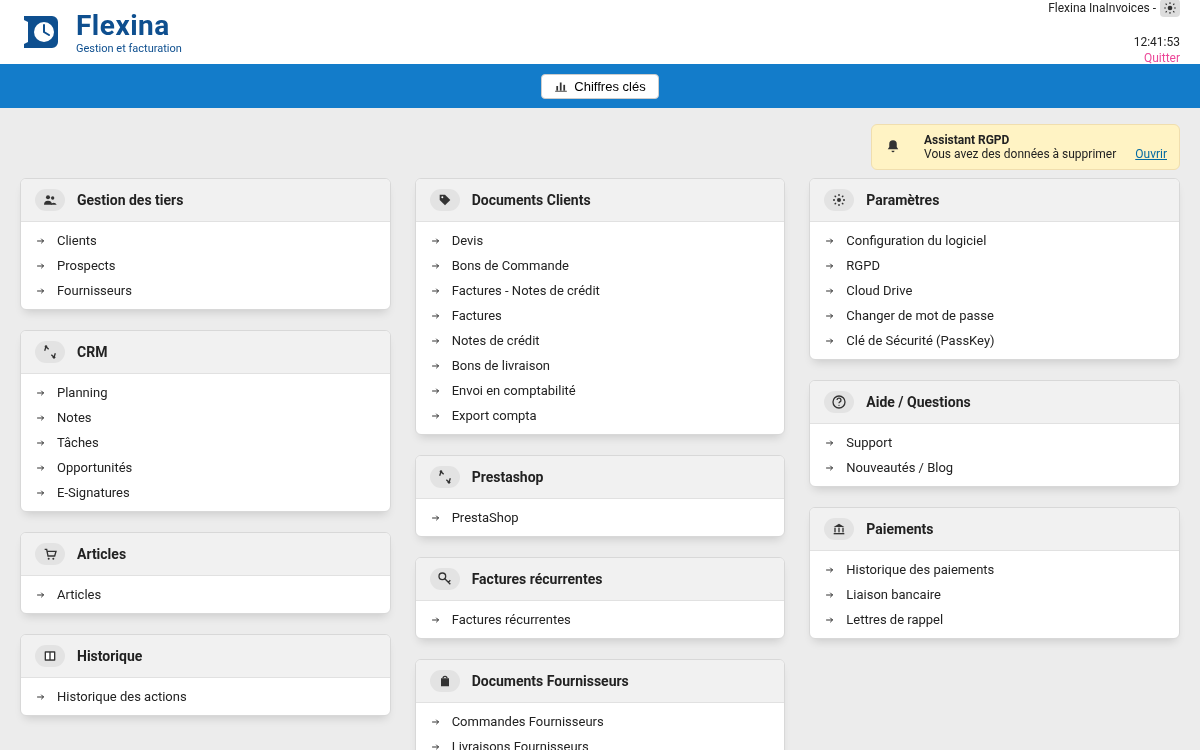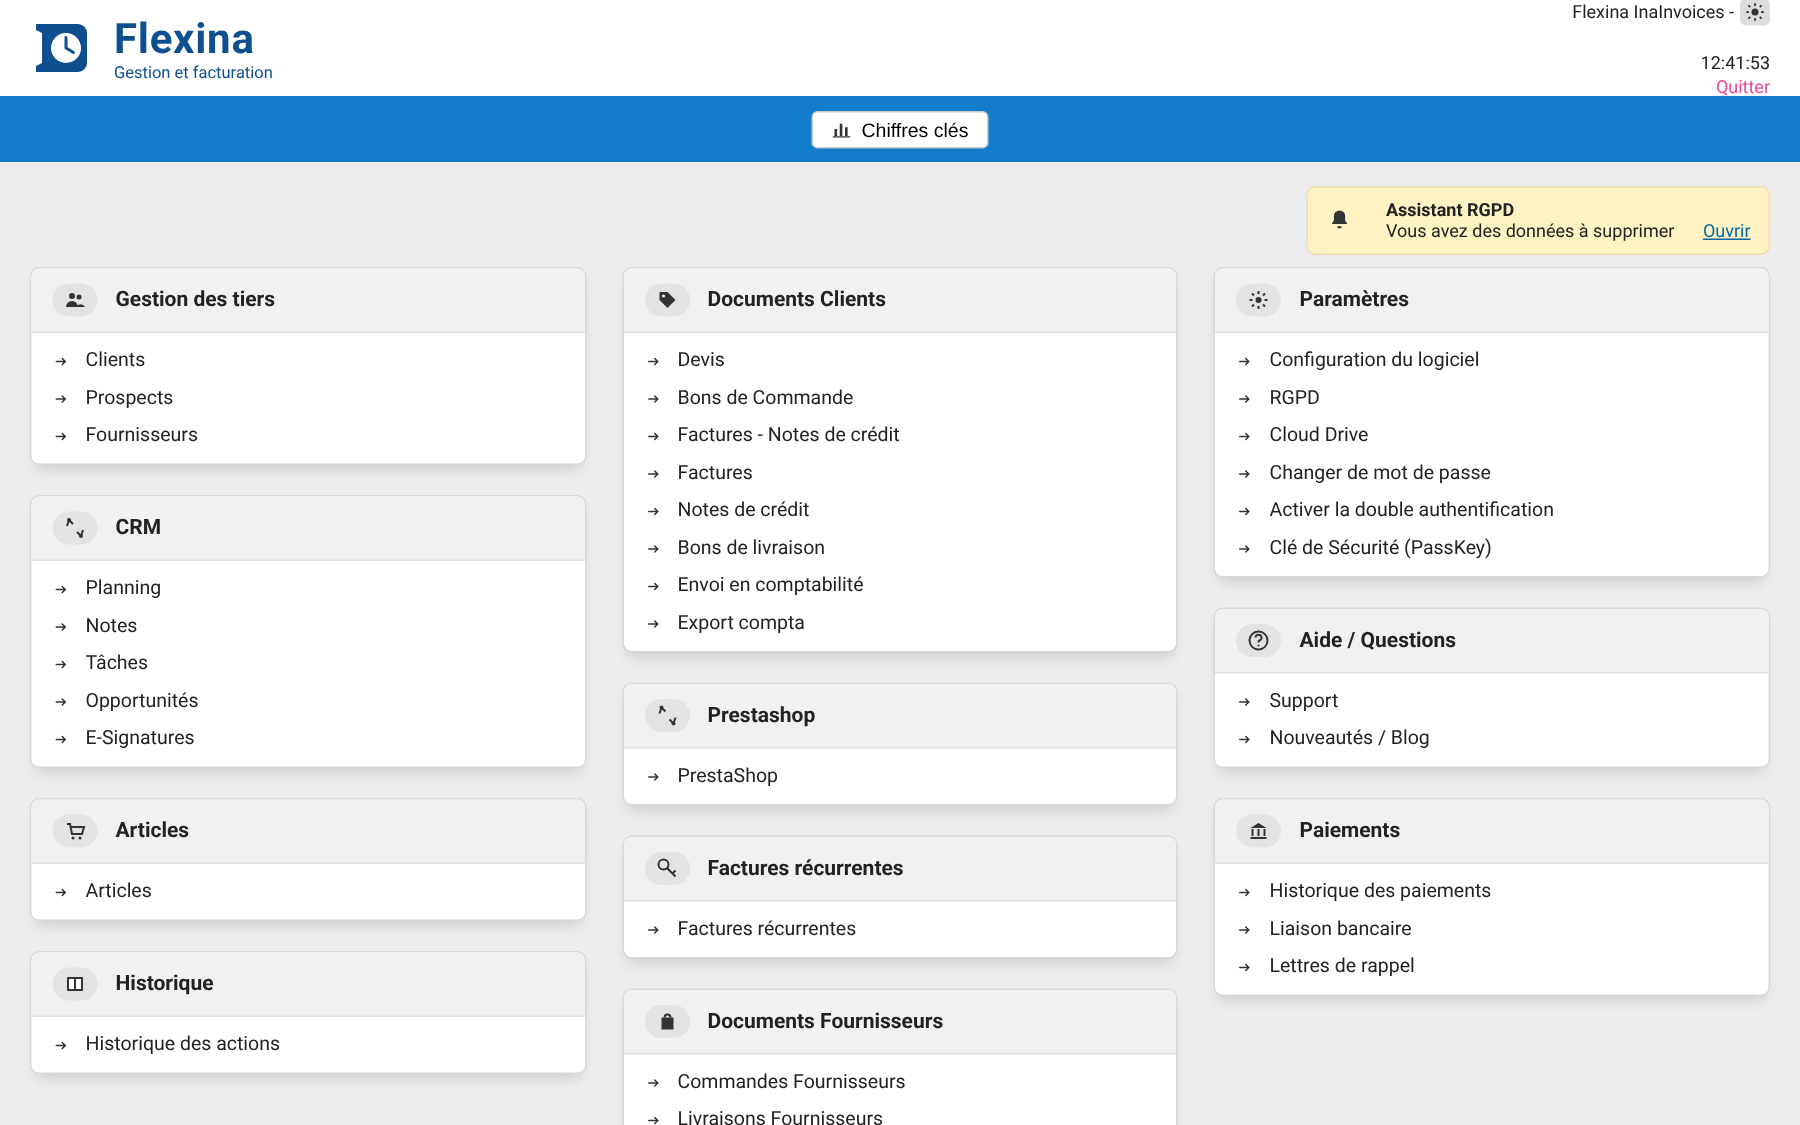--- a/index.html
+++ b/index.html
@@ -438,28 +438,20 @@
               </svg>
             </span>
             <span>Changer de mot de passe</span>
           </div>
           <div class="item">
             <span class="arrow">
               <svg width="12" height="12" viewBox="0 0 24 24">
                 <path d="M5 12 h12 M13 8 l4 4 -4 4" stroke="#333" stroke-width="2" fill="none" stroke-linecap="round"></path>
               </svg>
             </span>
-            <span>Activer la double authentification</span>
-          </div>
-          <div class="item">
-            <span class="arrow">
-              <svg width="12" height="12" viewBox="0 0 24 24">
-                <path d="M5 12 h12 M13 8 l4 4 -4 4" stroke="#333" stroke-width="2" fill="none" stroke-linecap="round"></path>
-              </svg>
-            </span>
             <span>Clé de Sécurité (PassKey)</span>
           </div>
         </div>
       </div>
       <div class="card">
         <div class="card-head">
           <span class="chip">
             <svg width="16" height="16" viewBox="0 0 24 24">
               <circle cx="12" cy="12" r="9" stroke="#333" stroke-width="2" fill="none"></circle>
               <path d="M9 9 a3 3 0 1 1 4 3 c-1 0.5 -1 2 -1 2" stroke="#333" stroke-width="2" fill="none"></path>

